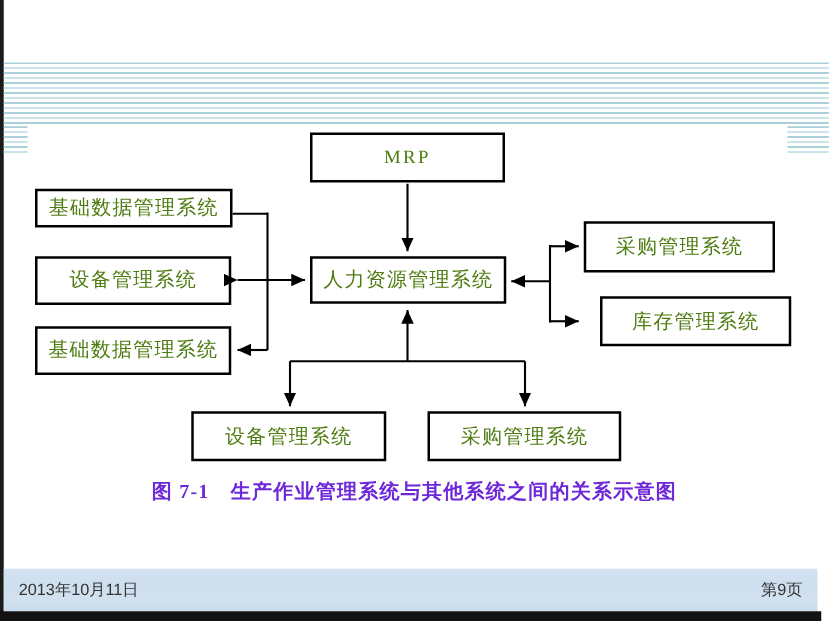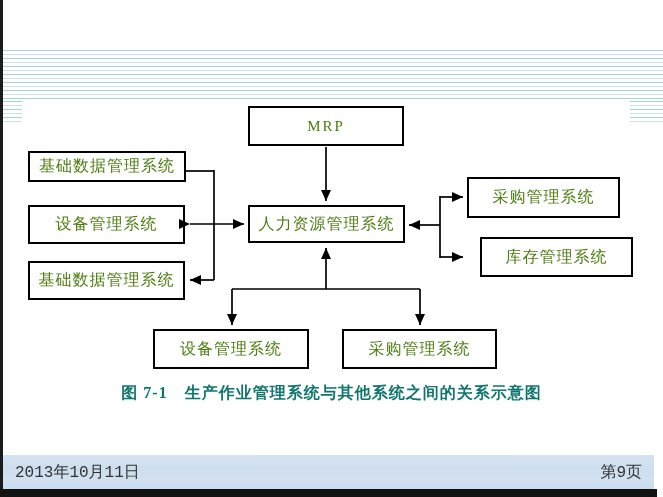--- a/index.html
+++ b/index.html
@@ -44,31 +44,31 @@
   .node-inv{left:480px;top:237px;width:153px;height:40px;}
   .node-qual{left:153px;top:329px;width:156px;height:40px;}
   .node-cost{left:342px;top:329px;width:155px;height:40px;}
 
   .connector-layer{
     position:absolute;left:0;top:0;width:663px;height:497px;pointer-events:none;
   }
 
   .caption{
     position:absolute;left:0;top:383px;width:663px;
-    text-align:center;font-size:16px;font-weight:600;color:#0f766e;
+    text-align:center;font-size:16px;font-weight:600;color:#6d28d9;
     letter-spacing:1px;
   }
 
   
   .footer{
     position:absolute;left:3px;top:455px;width:651px;height:34px;
     background:linear-gradient(180deg,#d4e3f2 0%,#cddeee 40%,#d2e1f0 70%,#c9dbec 100%);
     display:flex;align-items:center;justify-content:space-between;
-    font-family:Liberation Mono, monospace;
-    font-size:16px;color:#333;
+    font-family:Liberation Sans, sans-serif;
+    font-size:13px;color:#333;
     box-sizing:border-box;padding:0 12px 0 12px;
   }
   .bottom-strip{
     position:absolute;left:0;top:489px;width:657px;height:8px;background:#121212;
   }
 </style>
 </head>
 <body>
 
 <div class="edge-bar"></div>

